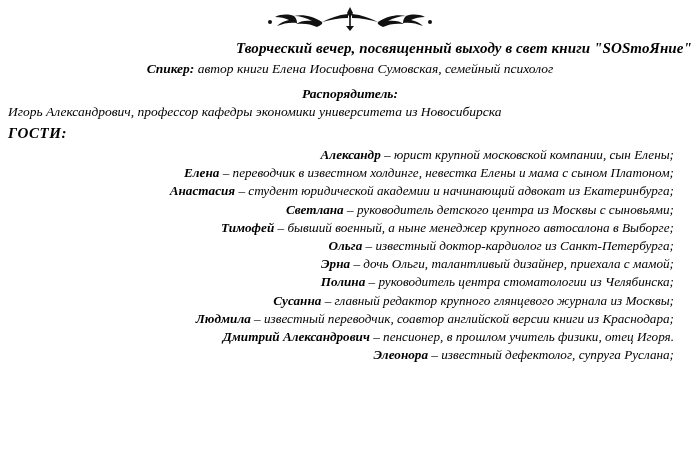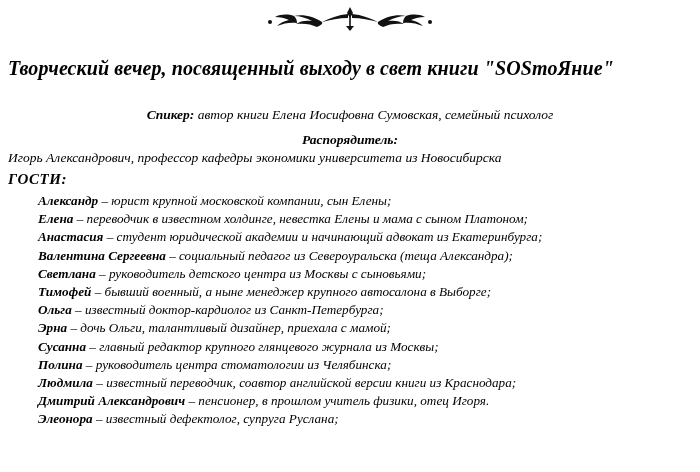--- a/index.html
+++ b/index.html
@@ -25,33 +25,33 @@
     text-align: center;
     height: 34px;
     line-height: 34px;
     margin-top: 2px;
   }
   .ornament svg {
     display: inline-block;
     vertical-align: middle;
   }
   .doc-title {
-    text-align: left;
+    text-align: right;
     font-weight: bold;
     font-style: italic;
-    font-size: 20px;
+    font-size: 15px;
     letter-spacing: 0.1px;
-    margin-top: 21px;
+    margin-top: 4px;
     white-space: nowrap;
   }
   .speaker-line {
     text-align: center;
     font-style: italic;
     font-size: 13.5px;
-    margin-top: 27px;
+    margin-top: 4px;
   }
   .speaker-line b {
     font-weight: bold;
   }
   .host-label {
     font-style: italic;
     font-weight: bold;
     font-size: 13.5px;
     margin-top: 9px;
     text-align: center;
@@ -66,20 +66,21 @@
     text-align: left;
     font-style: italic;
     font-weight: bold;
     font-size: 15px;
     margin-top: 5px;
     letter-spacing: 0.6px;
   }
   .guest-list {
     margin-top: 4px;
     padding: 0 18px 0 30px;
+    text-align: right;
   }
   .guest-row {
     font-style: italic;
     font-size: 13.2px;
     line-height: 18.2px;
     white-space: nowrap;
   }
   .guest-row .nm {
     font-weight: bold;
   }
@@ -115,25 +116,24 @@
 
   <div class="host-label">Распорядитель:</div>
   <div class="host-name">Игорь Александрович, профессор кафедры экономики университета из Новосибирска</div>
 
   <div class="guests-heading">ГОСТИ:</div>
 
   <div class="guest-list">
     <div class="guest-row"><span class="nm">Александр</span><span> – юрист крупной московской компании, сын Елены;</span></div>
     <div class="guest-row"><span class="nm">Елена</span><span> – переводчик в известном холдинге, невестка Елены и мама с сыном Платоном;</span></div>
     <div class="guest-row"><span class="nm">Анастасия</span><span> – студент юридической академии и начинающий адвокат из Екатеринбурга;</span></div>
-    <div class="guest-row"><span class="nm">Валентина Сергеевна</span><span> – социальный педагог из Североуральска (теща Александра);</span></div>
     <div class="guest-row"><span class="nm">Светлана</span><span> – руководитель детского центра из Москвы с сыновьями;</span></div>
     <div class="guest-row"><span class="nm">Тимофей</span><span> – бывший военный, а ныне менеджер крупного автосалона в Выборге;</span></div>
     <div class="guest-row"><span class="nm">Ольга</span><span> – известный доктор-кардиолог из Санкт-Петербурга;</span></div>
     <div class="guest-row"><span class="nm">Эрна</span><span> – дочь Ольги, талантливый дизайнер, приехала с мамой;</span></div>
+    <div class="guest-row"><span class="nm">Полина</span><span> – руководитель центра стоматологии из Челябинска;</span></div>
     <div class="guest-row"><span class="nm">Сусанна</span><span> – главный редактор крупного глянцевого журнала из Москвы;</span></div>
-    <div class="guest-row"><span class="nm">Полина</span><span> – руководитель центра стоматологии из Челябинска;</span></div>
     <div class="guest-row"><span class="nm">Людмила</span><span> – известный переводчик, соавтор английской версии книги из Краснодара;</span></div>
     <div class="guest-row"><span class="nm">Дмитрий Александрович</span><span> – пенсионер, в прошлом учитель физики, отец Игоря.</span></div>
     <div class="guest-row"><span class="nm">Элеонора</span><span> – известный дефектолог, супруга Руслана;</span></div>
   </div>
 
 </div>
 
 </body></html>

